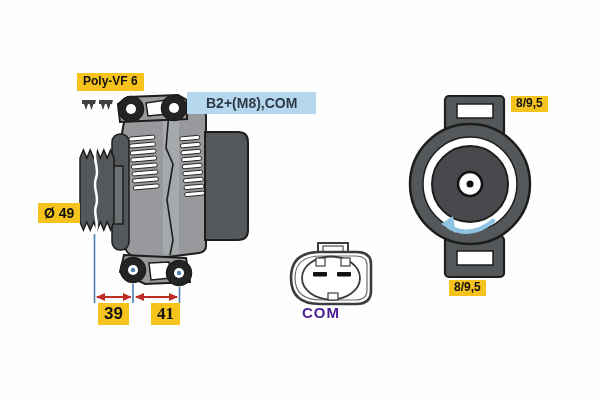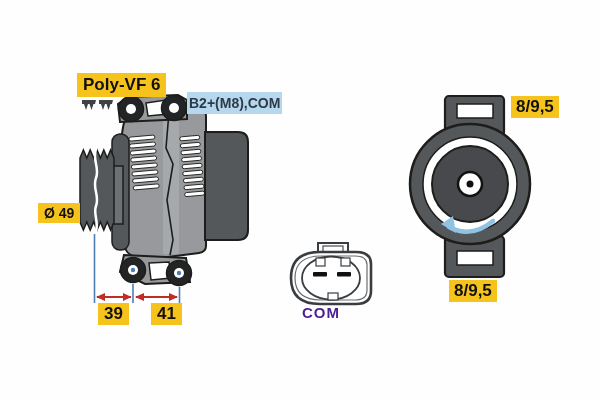--- a/index.html
+++ b/index.html
@@ -2,23 +2,23 @@
 <html style="--label-yellow-bg: #F6C31C; --label-yellow-text: #111111; --terminal-label-bg: #B5D8EE; --terminal-label-text: #2E3A46; --dimension-line: #4D7FB5; --dimension-arrow: #BE2E26; --rotation-arrow: #90C2E2; --body-gray: #97999C; --body-light: #A6A9AC; --body-dark: #55585B; --inner-disc: #47494C; --outline: #1D1D1B;"><head>
 <meta charset="utf-8">
 <style>
   html,body{margin:0;padding:0;}
   body{font-family:"Liberation Sans",sans-serif;background:#ffffff;}
   #stage{position:relative;width:600px;height:400px;background:#fefefe;overflow:hidden;}
   #art{position:absolute;left:0;top:0;}
   .tag{position:absolute;display:inline-block;white-space:nowrap;line-height:1.15;
        font-weight:bold;z-index:5;}
   .tag-yellow{background:var(--label-yellow-bg,#F6C31C);color:var(--label-yellow-text,#111111);
-       font-size:17px;padding:2px 6px;}
+       font-size:12px;padding:2px 6px;}
   .tag-blue{background:var(--terminal-label-bg,#B5D8EE);color:var(--terminal-label-text,#2E3A46);
-       font-size:14px;padding:3px 2px;}
+       font-size:14px;padding:3px 19px;}
   .tag-dim{background:var(--label-yellow-bg,#F6C31C);color:var(--label-yellow-text,#111111);
        font-size:17px;padding:1px 6px;}
   .plain-label{position:absolute;font-size:15px;font-weight:600;color:#4c1d95;
        letter-spacing:1px;z-index:5;}
 </style>
 </head>
 <body>
 
 <div id="stage">
 
@@ -146,20 +146,20 @@
   </svg>
 
   <div class="tag tag-yellow" style="left:77px;top:73px;">Poly-VF 6</div>
 
   <div class="tag tag-blue" style="left:187px;top:92px;">B2+(M8),COM</div>
 
   <div class="tag tag-yellow" style="left:38px;top:175px;font-size:14px;margin-top:28px;">Ø 49</div>
 
   <div class="tag tag-dim" style="left:98px;top:303px;">39</div>
 
-  <div class="tag tag-dim" style="left:151px;top:303px;">41</div>
+  <div class="tag tag-dim" style="left:151px;top:303px;font-family:Liberation Serif, serif;">41</div>
 
   <div class="tag tag-yellow" style="left:511px;top:96px;padding:1px 5px;">8/9,5</div>
 
   <div class="tag tag-yellow" style="left:449px;top:280px;padding:1px 5px;">8/9,5</div>
 
   <div class="plain-label" style="left:302px;top:304px;">COM</div>
 </div>
 
 </body></html>

